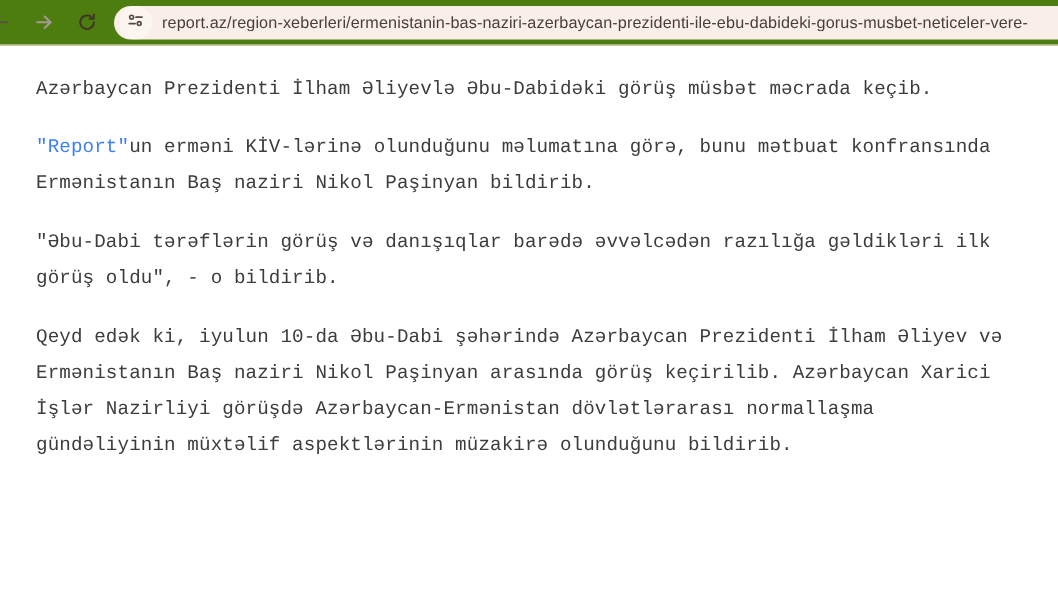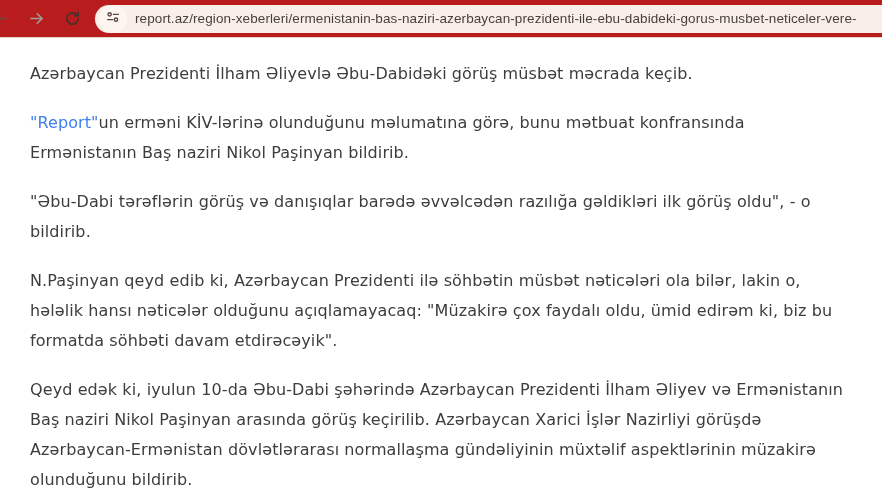--- a/index.html
+++ b/index.html
@@ -7,21 +7,21 @@
     width: 882px;
     height: 495px;
     overflow: hidden;
     background: #ffffff;
     font-family: "DejaVu Sans", "Liberation Sans", sans-serif;
   }
 
   
   .toolbar {
     height: 38px;
-    background: #b91c1c;
+    background: #4d7c0f;
     border-bottom: 1px solid #e9d5c6;
     display: flex;
     align-items: center;
     overflow: hidden;
     position: relative;
   }
   .nav-btn {
     width: 26px;
     height: 26px;
     display: flex;
@@ -69,20 +69,21 @@
     white-space: nowrap;
     overflow: hidden;
     letter-spacing: 0.1px;
     font-family: "Liberation Sans", "DejaVu Sans", sans-serif;
   }
 
   
   .content {
     background: #ffffff;
     padding: 21px 30px 0 30px;
+    font-family: Liberation Mono, monospace;
   }
   .content p {
     font-size: 16px;
     line-height: 30px;
     color: #3d3d3d;
     margin-bottom: 19px;
     letter-spacing: 0.1px;
   }
   .report-link {
     color: #3e7ff2;
@@ -139,17 +140,16 @@
 </div>
 
 <div class="content">
 
   <p>Azərbaycan Prezidenti İlham Əliyevlə Əbu-Dabidəki görüş müsbət məcrada keçib.</p>
 
   <p><span class="report-link">"Report"</span><span>un erməni KİV-lərinə olunduğunu məlumatına görə, bunu mətbuat konfransında Ermənistanın Baş naziri Nikol Paşinyan bildirib.</span></p>
 
   <p>"Əbu-Dabi tərəflərin görüş və danışıqlar barədə əvvəlcədən razılığa gəldikləri ilk görüş oldu", - o bildirib.</p>
 
-  <p>N.Paşinyan qeyd edib ki, Azərbaycan Prezidenti ilə söhbətin müsbət nəticələri ola bilər, lakin o, hələlik hansı nəticələr olduğunu açıqlamayacaq: "Müzakirə çox faydalı oldu, ümid edirəm ki, biz bu formatda söhbəti davam etdirəcəyik".</p>
 
   <p>Qeyd edək ki, iyulun 10-da Əbu-Dabi şəhərində Azərbaycan Prezidenti İlham Əliyev və Ermənistanın Baş naziri Nikol Paşinyan arasında görüş keçirilib. Azərbaycan Xarici İşlər Nazirliyi görüşdə Azərbaycan-Ermənistan dövlətlərarası normallaşma gündəliyinin müxtəlif aspektlərinin müzakirə olunduğunu bildirib.</p>
 
 </div>
 
 </body></html>

